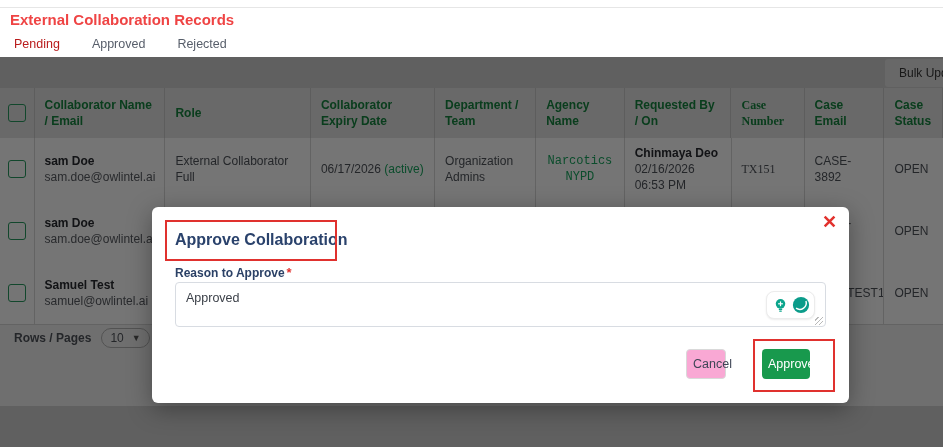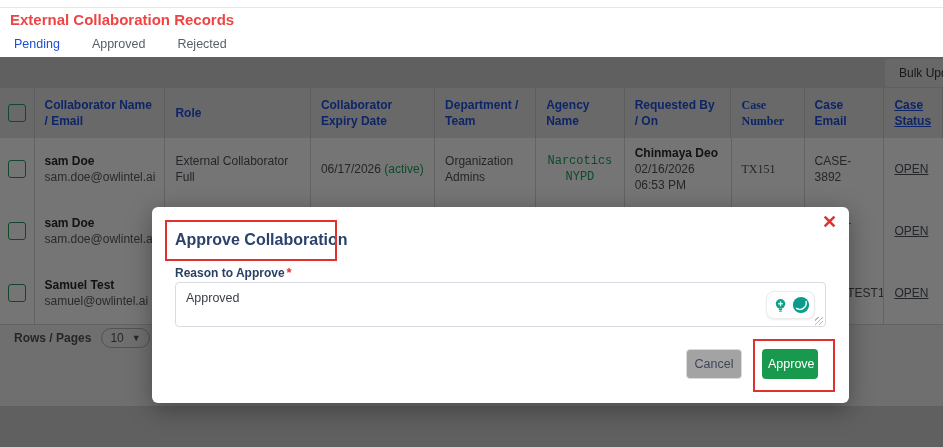--- a/index.html
+++ b/index.html
@@ -4,37 +4,37 @@
 <style>
   html,body{margin:0;padding:0;background:#ffffff;}
   .screen{position:relative;width:943px;height:447px;overflow:hidden;background:#ffffff;
           font-family:"Liberation Sans", sans-serif;-webkit-font-smoothing:antialiased;}
 
   
   .top-line{position:absolute;left:0;top:7px;width:100%;height:1px;background:#e6e6e6;}
   .page-title{position:absolute;left:10px;top:11px;font-size:15px;font-weight:bold;color:#ef4444;}
   .tabs{position:absolute;left:10px;top:33px;display:flex;gap:24px;font-size:12.5px;}
   .tab{color:#575e6a;padding:4px 4px 8px 4px;cursor:pointer;}
-  .tab.active{color:#1d4ed8;border-bottom:3px solid #2e3b5a;}
+  .tab.active{color:#b91c1c;border-bottom:3px solid #2e3b5a;}
 
   
   .content{position:absolute;left:0;top:57px;width:943px;height:390px;background:#c9c9c9;z-index:1;}
   .toolbar{position:absolute;left:0;top:0;width:943px;height:31px;background:#c9c9c9;}
   .bulk-btn{position:absolute;left:885px;top:2px;height:28px;padding:0 14px;background:#dadada;
             border:none;border-radius:3px;font-size:12px;color:#333;font-family:inherit;white-space:nowrap;}
   .card-bottom{position:absolute;left:0;top:267px;width:943px;height:81px;background:#e9e9e9;border-top:1px solid #cfcfcf;}
 
-  .thead{position:absolute;left:0;top:31px;width:943px;height:50px;display:flex;background:#dcdcdc;font-weight:bold;color:#1d4ed8;}
+  .thead{position:absolute;left:0;top:31px;width:943px;height:50px;display:flex;background:#dcdcdc;font-weight:bold;color:#15803d;}
   .trow{position:absolute;left:0;width:943px;height:62px;display:flex;background:#f4f4f4;border-bottom:1px solid #dcdcdc;color:#4c5057;}
   .r1{top:81px;} .r2{top:143px;} .r3{top:205px;}
   .cell{box-sizing:border-box;padding:6px 10px;border-right:1px solid #cfcfcf;font-size:12px;line-height:1.35;
         display:flex;flex-direction:column;justify-content:center;overflow:hidden;}
   .thead .cell{border-right:1px solid #c3c3c3;}
   .c0{width:35px;align-items:center;} .c1{width:135px;} .c2{width:150px;} .c3{width:128px;}
-  .c4{width:104px;} .c5{width:91px;} .c6{width:110px;} .c7{width:75px;font-family:Liberation Serif, serif;} .c8{width:82px;} .c9{width:60px;border-right:none;text-decoration:underline;}
+  .c4{width:104px;} .c5{width:91px;} .c6{width:110px;} .c7{width:75px;font-family:Liberation Serif, serif;} .c8{width:82px;} .c9{width:60px;border-right:none;}
   .name{font-weight:bold;color:#27292e;} .email{color:#55585e;}
   .green{color:#18a05c;} .agency{text-align:center;font-family:Liberation Mono, monospace;}
   .checkbox{width:16px;height:16px;border:1.5px solid #27945c;border-radius:3px;background:transparent;}
   .tfoot{position:absolute;left:0;top:267px;width:943px;height:28px;display:flex;align-items:center;
          font-size:12px;color:#4c5057;padding-left:14px;box-sizing:border-box;gap:10px;font-weight:bold;}
   .pagesize{display:flex;align-items:center;gap:8px;border:1px solid #ababab;border-radius:10px;
             padding:2px 8px;color:#4c5057;font-weight:normal;}
   .pagesize .caret{font-size:9px;color:#555;}
 
   
@@ -52,22 +52,22 @@
   .req{color:#e0312e;margin-left:2px;font-size:13px;}
   .reason-textarea{position:absolute;left:23px;top:75px;width:651px;height:45px;box-sizing:border-box;resize:none;
          border:1px solid #d8dce2;border-radius:4px;padding:8px 10px;font-size:12.5px;color:#3a3f47;
          font-family:"Liberation Sans", sans-serif;outline:none;}
   .ext-icons{position:absolute;right:34px;top:84px;width:47px;height:26px;background:#ffffff;border:1px solid #ececec;
          border-radius:8px;display:flex;align-items:center;justify-content:center;gap:3px;box-shadow:0 1px 2px rgba(0,0,0,0.08);}
   .resize-handle{position:absolute;right:26px;top:110px;width:8px;height:8px;
          background:repeating-linear-gradient(135deg,transparent,transparent 2px,#b9b9b9 2px,#b9b9b9 3px);}
   .modal-buttons{position:absolute;left:0;top:142px;width:697px;height:30px;}
   .btn{position:absolute;height:30px;border-radius:4px;font-size:12.5px;font-family:inherit;cursor:pointer;}
-  .btn-cancel{left:534px;width:56px;background:#a3a3a3;border:1px solid #d9d9d9;color:#3f4656;}
-  .btn-approve{left:610px;width:56px;background:#18994d;border:none;color:#ffffff;}
+  .btn-cancel{left:534px;width:40px;background:#f9a8d4;border:1px solid #d9d9d9;color:#3f4656;}
+  .btn-approve{left:610px;width:48px;background:#18994d;border:none;color:#ffffff;}
 </style>
 </head>
 <body>
 
 <div class="screen">
 
   <div class="top-line"></div>
   <div class="page-title">External Collaboration Records</div>
   <div class="tabs">
     <div class="tab active">Pending</div>

